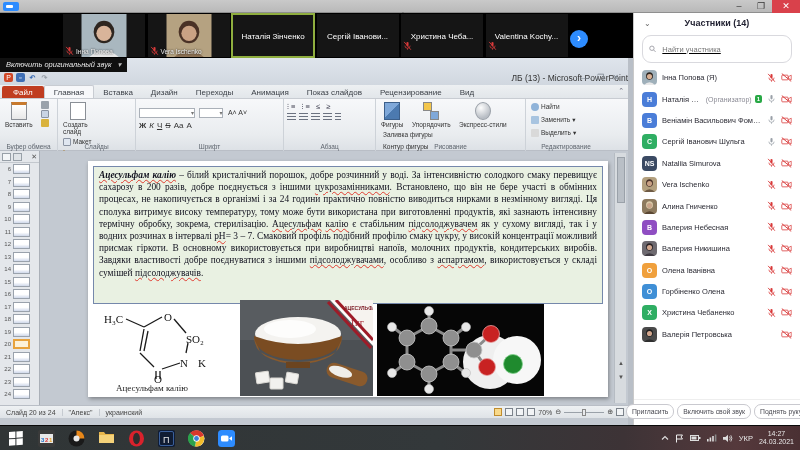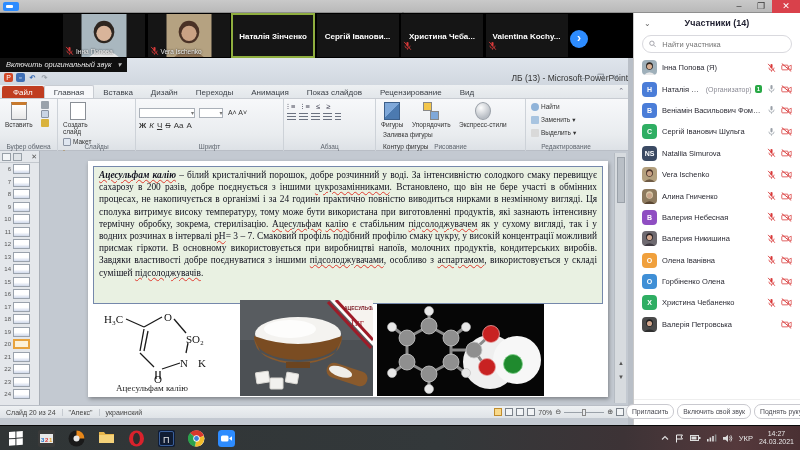--- a/index.html
+++ b/index.html
@@ -17,21 +17,21 @@
   .tb-btn{top:0;height:13px;color:#333;font-size:9px;line-height:13px;text-align:center;}
   .btn-min{right:52px;width:18px;}
   .btn-max{right:30px;width:18px;}
   .btn-close{right:0;width:28px;background:#d9414b;color:#fff;}
 
   
   .video-strip{left:0;top:13px;width:633px;height:45px;background:#000;}
   .vtile{position:absolute;top:0;height:45px;width:84px;background:#151515;border:1px solid #000;overflow:hidden;}
   .vtile.active{border:2px solid #8fae3f;}
   .vtile .vname-center{position:absolute;left:0;right:0;top:50%;transform:translateY(-50%);
-        text-align:center;color:#fff;font-weight:bold;font-size:8px;white-space:nowrap;}
+        text-align:center;color:#fff;font-weight:normal;font-size:8px;white-space:nowrap;}
   .vtile .vname-bottom{position:absolute;left:2px;bottom:1px;display:flex;align-items:center;gap:2px;
         color:#eee;font-size:6.5px;text-shadow:0 0 2px #000;}
   .vtile .mic-b{position:absolute;left:2px;bottom:2px;}
   .vphoto{position:absolute;left:50%;top:0;transform:translateX(-50%);width:52px;height:45px;}
   .next-btn{left:570px;top:17px;width:18px;height:18px;border-radius:50%;background:#2d8cff;color:#fff;
         font-size:12px;line-height:17px;text-align:center;font-weight:bold;}
 
   
   .share{left:0;top:58px;width:633px;height:367px;background:#b9bfc7;}
   .orig-sound{left:0;top:0;height:14px;background:#101010;color:#e8e8e8;font-size:7.5px;
@@ -119,22 +119,22 @@
   .vicon.sel{background:#f8d98a;border-color:#c08c2e;}
   .zslider{width:40px;height:1px;background:#9aa1a9;position:relative;}
   .zslider i{position:absolute;left:18px;top:-3px;width:4px;height:7px;background:#e8eaed;border:1px solid #888;}
 
   
   .panel{left:633px;top:13px;width:167px;height:412px;background:#fff;border-left:1px solid #c9c9c9;
         display:flex;flex-direction:column;}
   .p-head{height:20px;display:flex;align-items:center;justify-content:center;position:relative;
         font-size:9px;color:#232333;font-weight:bold;}
   .p-head .chev{position:absolute;left:10px;color:#666;font-weight:normal;font-size:8px;}
-  .p-search{margin:2px 8px 4px;height:18px;border:1px solid #d9d9de;border-radius:9px;display:flex;
-        align-items:center;padding:0 6px;gap:4px;}
+  .p-search{margin:2px 8px 4px;height:28px;border:1px solid #d9d9de;border-radius:9px;display:flex;
+        align-items:center;padding:0 6px;gap:4px;text-decoration:underline;}
   .p-search input{border:none;outline:none;width:100%;font-size:7.5px;color:#333;background:transparent;
         font-family:"Liberation Sans",sans-serif;}
   .p-list{flex:0 0 auto;}
   .prow{height:21.4px;display:flex;align-items:center;padding:0 8px;gap:5px;}
   .avatar{width:15px;height:15px;border-radius:4px;flex:0 0 15px;overflow:hidden;position:relative;
         color:#fff;font-size:7px;font-weight:bold;display:flex;align-items:center;justify-content:center;}
   .pname{flex:1;font-size:7.5px;color:#2a2a33;white-space:nowrap;overflow:hidden;display:flex;align-items:center;gap:3px;min-width:0;}
   .pname .nm{overflow:hidden;text-overflow:ellipsis;white-space:nowrap;}
   .pname .role{color:#8a8a94;font-size:7px;flex:0 0 auto;}
   .badge{flex:0 0 auto;background:#28a845;color:#fff;font-size:6px;font-weight:bold;border-radius:2px;

